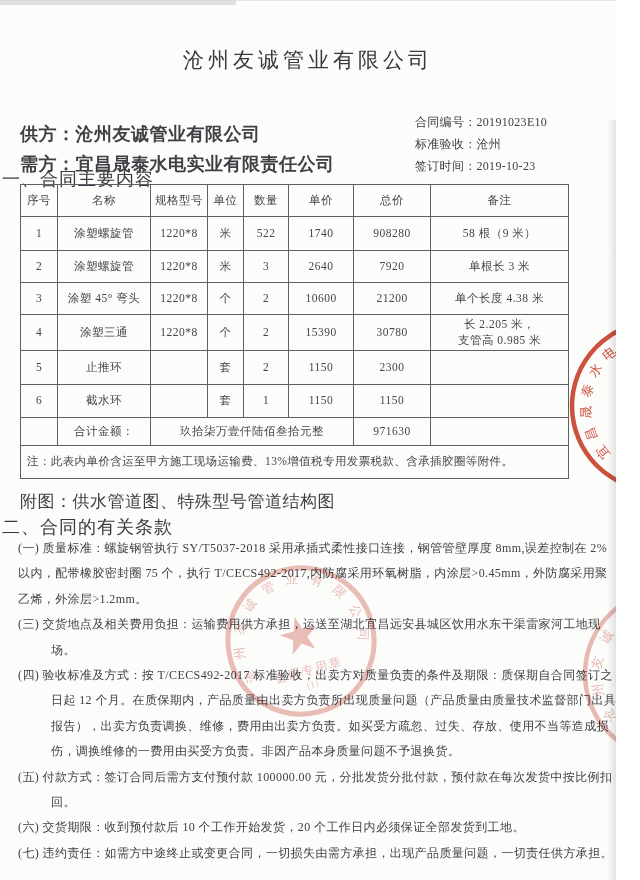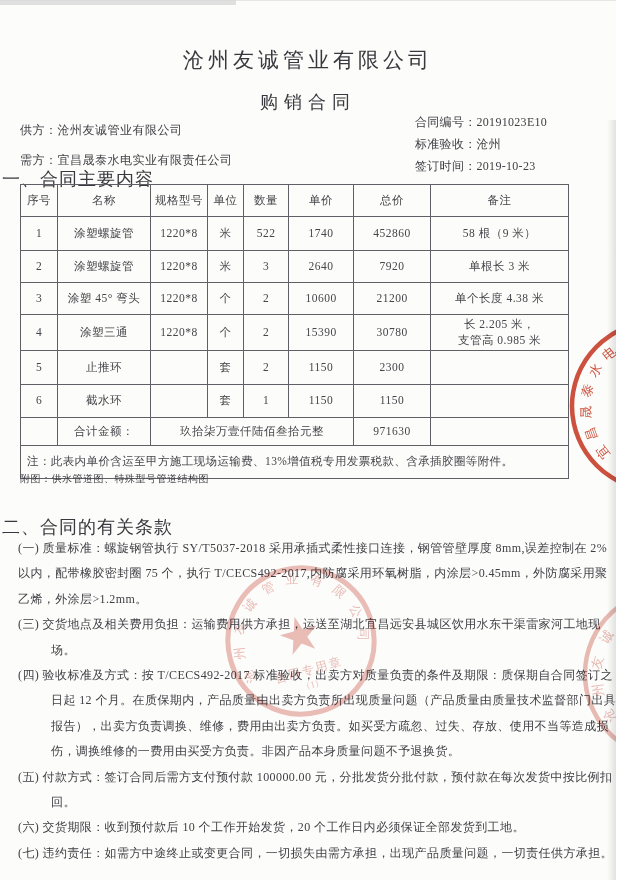--- a/index.html
+++ b/index.html
@@ -11,28 +11,28 @@
   }
   .edge-right{position:absolute;top:120px;right:0;bottom:0;width:9px;
     background:linear-gradient(to right,rgba(255,255,255,0),rgba(130,130,130,.22));}
   .top-strip{position:absolute;left:0;top:0;width:236px;height:5px;background:#d7d7d7;opacity:.75;}
   .top-hairline{position:absolute;left:0;top:0;width:100%;height:1px;background:#e6e6e6;}
 
   .abs{position:absolute;}
   .doc-title{top:46px;left:0;width:100%;text-align:center;font-size:21px;letter-spacing:4px;color:#38383e;}
   .doc-subtitle{top:90px;left:0;width:100%;text-align:center;font-size:18px;letter-spacing:6px;color:#38383e;}
 
-  .party-line{left:20px;font-size:12px;letter-spacing:.5px;}
+  .party-line{left:20px;font-size:18px;letter-spacing:.5px;font-weight:bold;}
   .party-supplier{top:122px;}
   .party-buyer{top:152px;}
   .meta-block{top:111px;left:415px;font-size:12px;line-height:22px;letter-spacing:.3px;}
   .sec-heading{left:2px;font-size:18px;letter-spacing:1px;color:#38383e;}
   .sec1{top:167px;}
   .sec2{top:515px;}
-  .attachment-line{top:472px;left:20px;font-size:10px;letter-spacing:.5px;text-align:center;}
+  .attachment-line{top:490px;left:20px;font-size:17px;letter-spacing:.5px;text-align:center;}
 
   table.main-table{
     position:absolute;left:20px;top:184px;width:548px;
     border-collapse:collapse;table-layout:fixed;
   }
   .main-table th,.main-table td{
     border:1px solid #5f6066;font-size:11.5px;font-weight:normal;
     text-align:center;vertical-align:middle;padding:1px 3px;line-height:1.35;
     color:#45454b;letter-spacing:.5px;
   }
@@ -50,21 +50,20 @@
 </style>
 </head>
 <body>
 
 <div class="page">
   <div class="top-hairline"></div>
   <div class="top-strip"></div>
   <div class="edge-right"></div>
 
   <div class="abs doc-title">沧州友诚管业有限公司</div>
-  <div class="abs doc-subtitle">购销合同</div>
 
   <div class="abs party-line party-supplier"><span>供方：</span><span>沧州友诚管业有限公司</span></div>
   <div class="abs party-line party-buyer"><span>需方：</span><span>宜昌晟泰水电实业有限责任公司</span></div>
 
   <div class="abs meta-block">
     <div><span>合同编号：</span><span>20191023E10</span></div>
     <div><span>标准验收：</span><span>沧州</span></div>
     <div><span>签订时间：</span><span>2019-10-23</span></div>
   </div>
 
@@ -92,21 +91,21 @@
       <th>总价</th>
       <th>备注</th>
     </tr>
     <tr style="height:34px">
       <td>1</td>
       <td>涂塑螺旋管</td>
       <td>1220*8</td>
       <td>米</td>
       <td>522</td>
       <td>1740</td>
-      <td>452860</td>
+      <td>908280</td>
       <td class="remark">58 根（9 米）</td>
     </tr>
     <tr style="height:32px">
       <td>2</td>
       <td>涂塑螺旋管</td>
       <td>1220*8</td>
       <td>米</td>
       <td>3</td>
       <td>2640</td>
       <td>7920</td>

